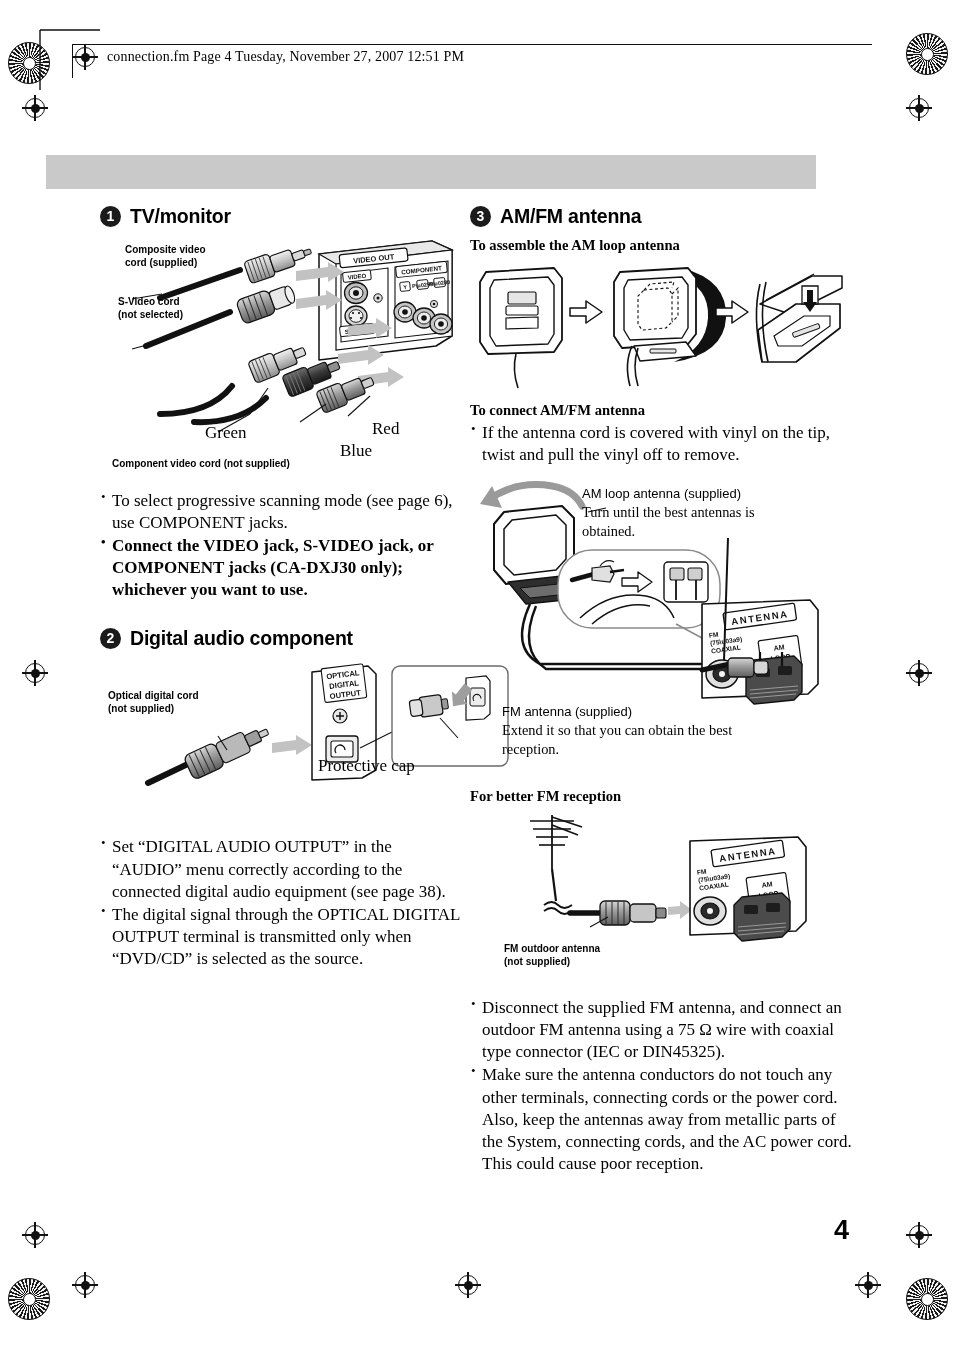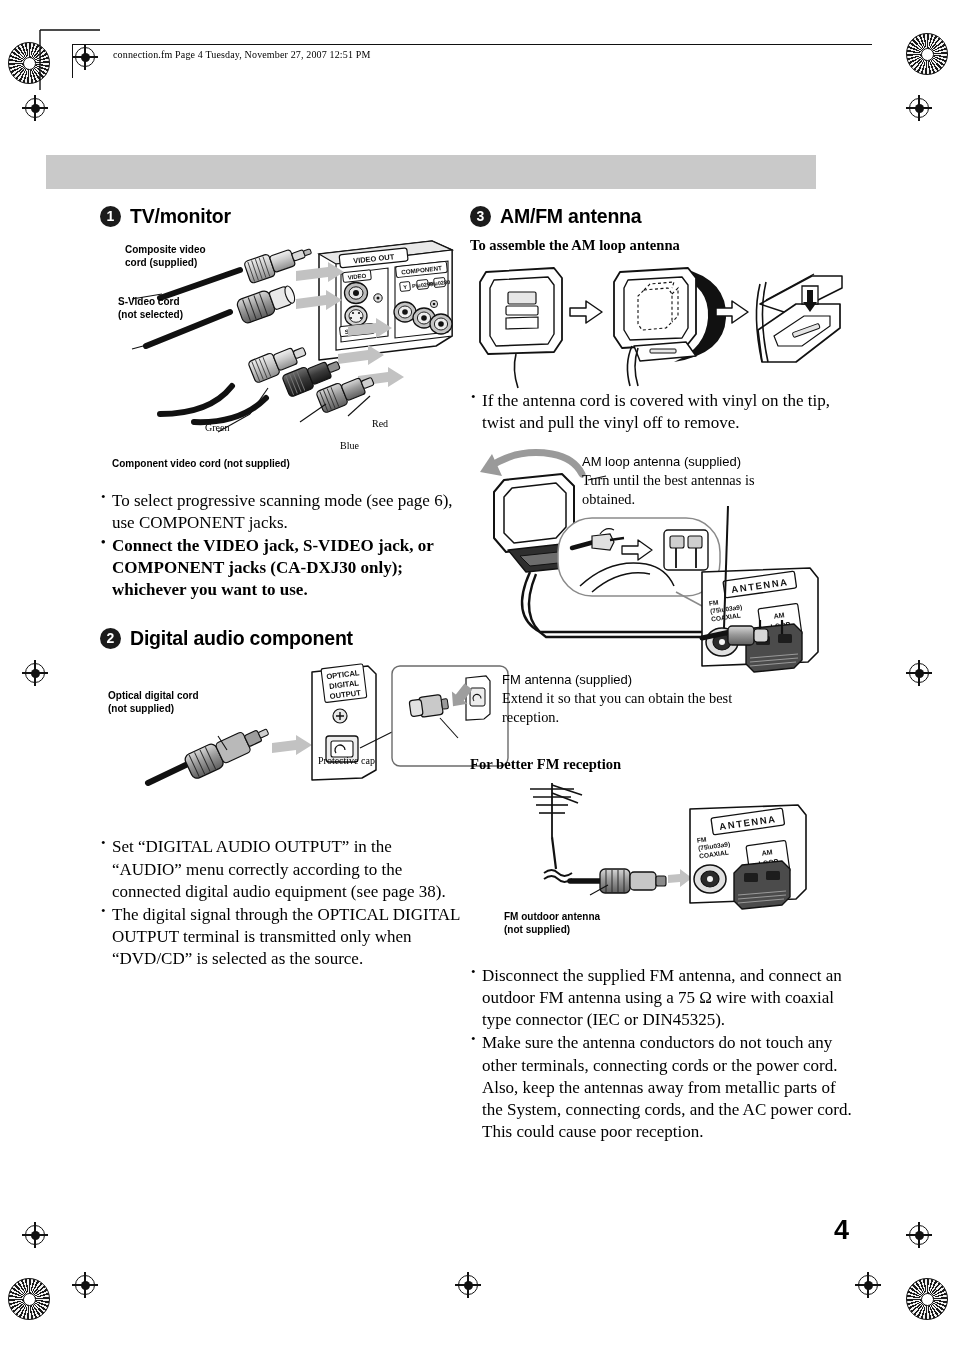--- a/index.html
+++ b/index.html
@@ -27,22 +27,22 @@
   .tgt .hl{position:absolute;left:0;top:12.2px;width:26px;height:1.4px;background:#111;}
   .tgt .vl{position:absolute;top:0;left:12.2px;height:26px;width:1.4px;background:#111;}
 
   
   .fm-header{
     position:absolute;left:72px;top:44px;width:800px;height:34px;
     border-left:1.6px solid #111;border-top:1.6px solid #111;
     box-sizing:border-box;
   }
   .fm-header-text{
-    position:absolute;left:113px;top:49px;
-    font-size:10px;letter-spacing:.15px;white-space:nowrap;
+    position:absolute;left:107px;top:49px;
+    font-size:14px;letter-spacing:.15px;white-space:nowrap;
     font-family:"Liberation Serif", serif;
   }
 
   
   .grey-band{position:absolute;left:46px;top:155px;width:770px;height:34px;background:#c9c9c9;}
 
   
   .col{position:absolute;top:205px;}
   .col-left{left:100px;width:360px;}
   .col-right{left:470px;width:382px;}
@@ -76,21 +76,21 @@
   ul.blist li.bold{font-weight:bold;}
 
   
   .fig{position:relative;}
   .lbl{
     position:absolute;font-family:"Liberation Sans", sans-serif;
     font-weight:bold;font-size:10px;line-height:1.28;white-space:pre-line;
   }
   .lbl-serif{
     position:absolute;font-family:"Liberation Serif", serif;
-    font-size:10px;line-height:1.28;white-space:pre-line;
+    font-size:17px;line-height:1.28;white-space:pre-line;
   }
   .callout-body{
     position:absolute;font-family:"Liberation Serif", serif;
     font-size:14.4px;line-height:1.30;white-space:pre-line;
   }
   .callout-title{
     position:absolute;font-family:"Liberation Sans", sans-serif;
     font-weight:normal;font-size:13px;white-space:nowrap;
   }
 
@@ -515,20 +515,21 @@
         <path d="M46 16 L62 16 L62 34 L46 34 Z" fill="#fff" stroke="#111" stroke-width="1.3"></path>
 
         <path d="M51 20 L57 20 L57 32 L61 32 L54 42 L47 32 L51 32 Z" fill="#111"></path>
 
         <path d="M4 14 Q-4 46 6 92" stroke="#111" stroke-width="1.6" fill="none"></path>
         <path d="M10 12 Q2 46 12 92" stroke="#111" stroke-width="1.6" fill="none"></path>
       </g>
     </svg>
   </div>
 
+  <div class="sub-head" style="margin-top:12px;">To connect AM/FM antenna</div>
   <ul class="blist">
     <li>If the antenna cord is covered with vinyl on the tip, twist and pull the vinyl off to remove.</li>
   </ul>
 
   <div class="fig" style="height:230px;margin-top:12px;">
     <svg width="372" height="230" viewBox="0 0 372 230">
 
       <path d="M18 22 Q46 2 82 8 Q104 12 112 28" stroke="#9a9a9a" stroke-width="7" fill="none" stroke-linecap="round"></path>
       <path d="M22 8 L10 26 L32 30 Z" fill="#9a9a9a"></path>
 

